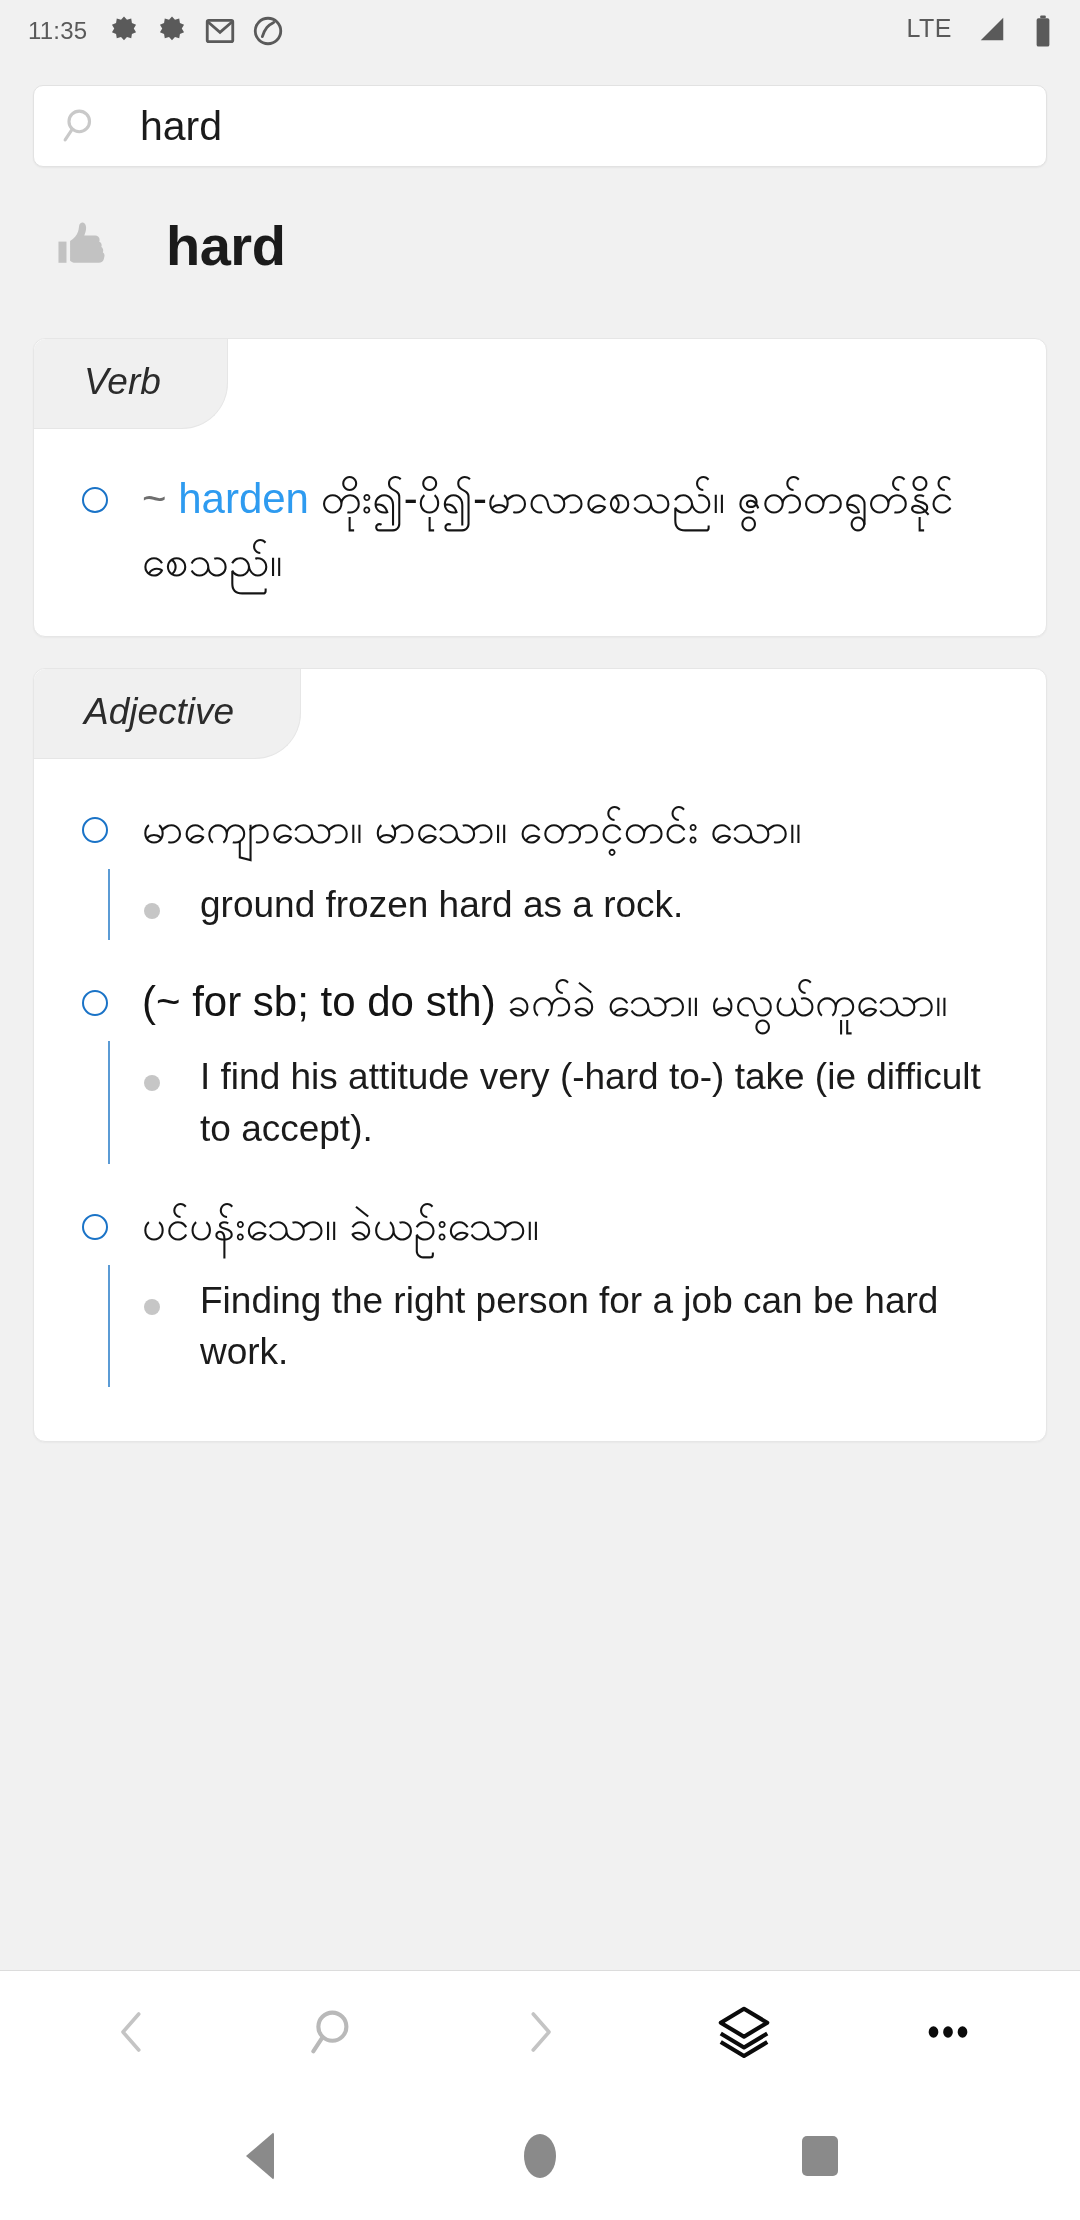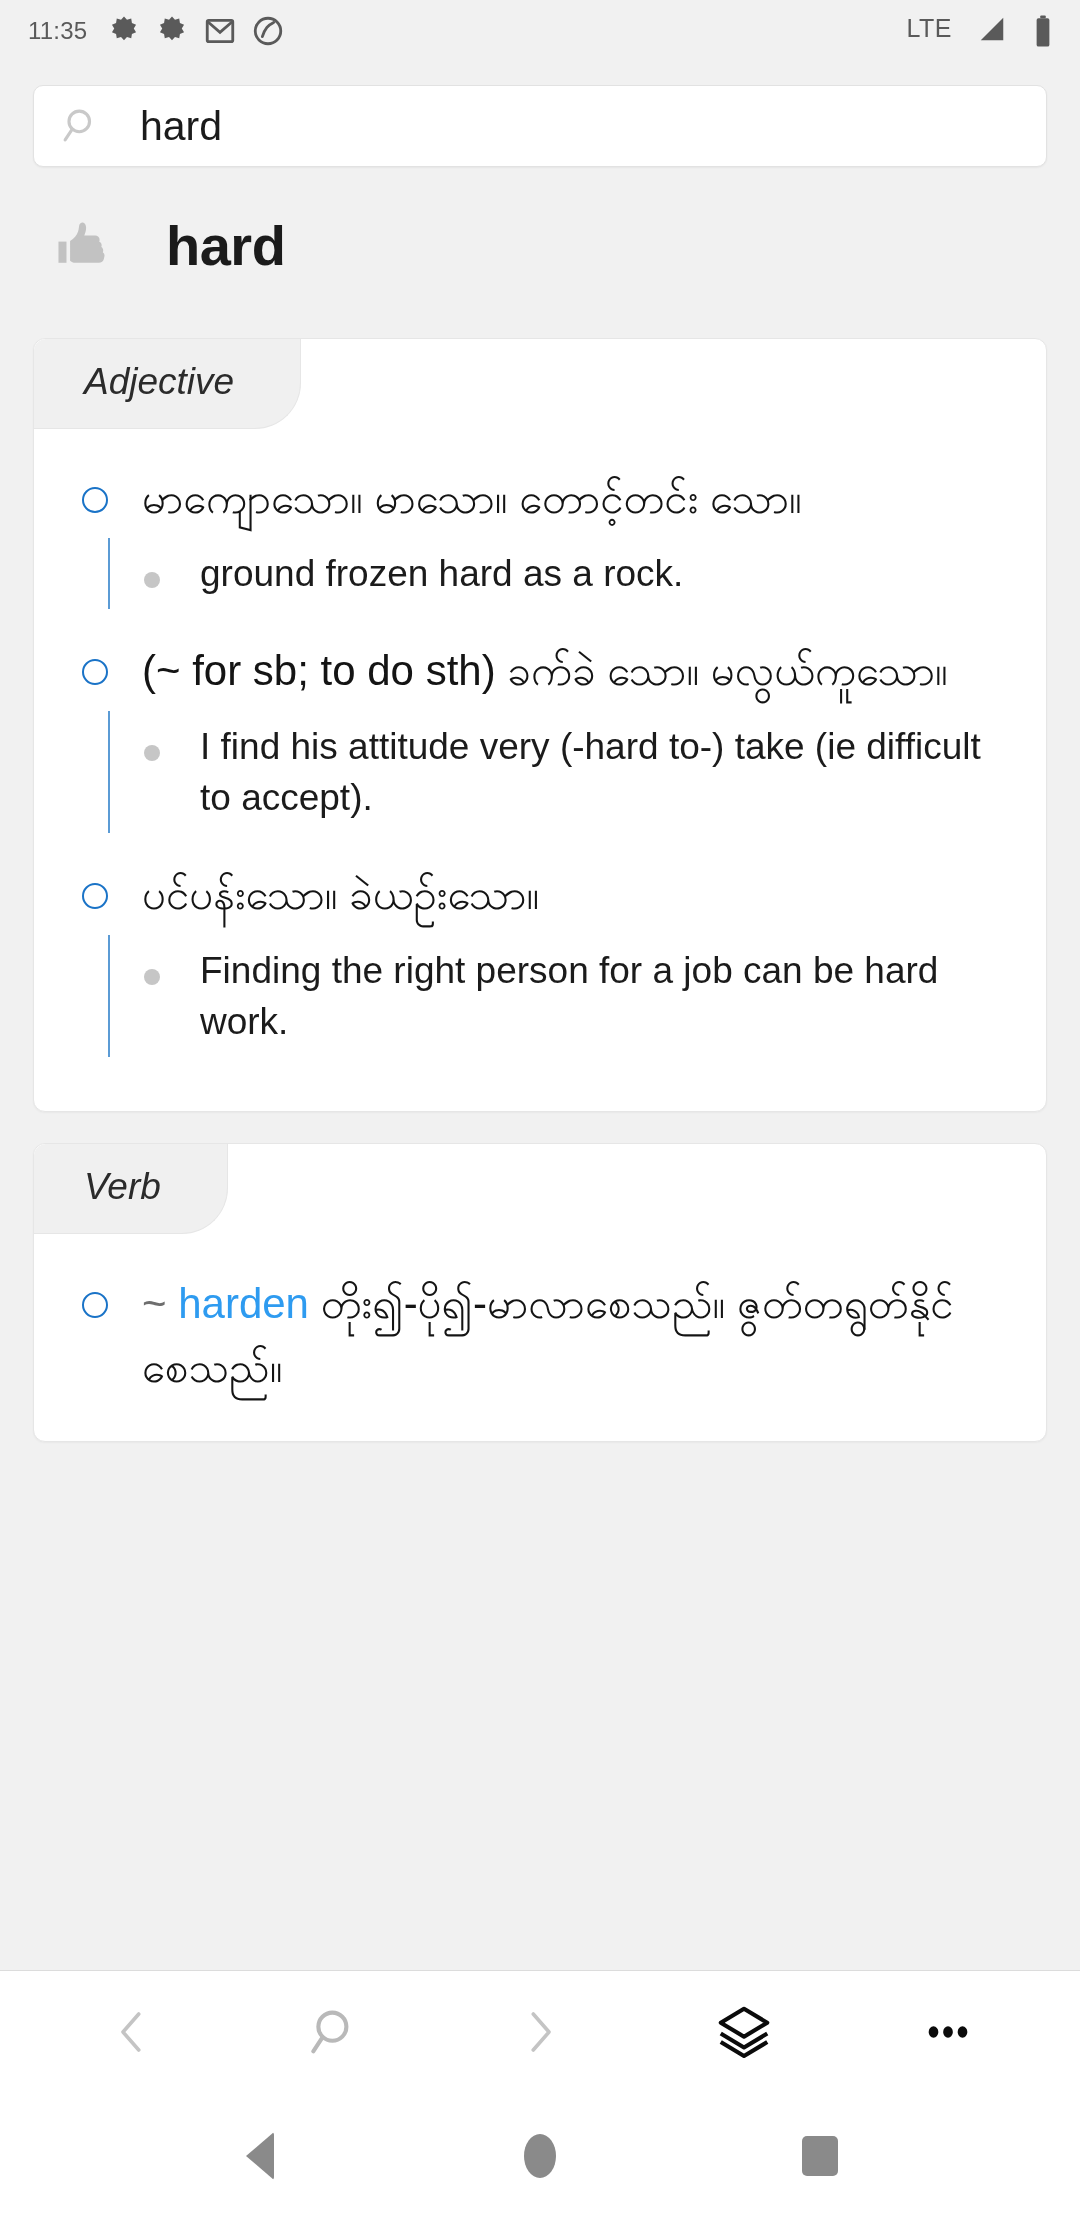--- a/index.html
+++ b/index.html
@@ -259,72 +259,72 @@
         <path d="M2.5 10.3h3.1v8.2H2.5z"></path>
         <path d="M7 10.1c1.6-1 2.6-2.3 3.1-3.7.3-.9.3-1.8.5-2.6.2-.7 1-1.1 1.6-.8.7.3 1 1.1 1 1.9 0 1-.3 2-.7 3h4.2c1.1 0 1.9.9 1.7 2l-.1.5c.6.2 1 .8.9 1.5l-.1.5c.5.3.8.9.7 1.5l-.1.6c.5.3.7.9.6 1.5l-.2.9c-.2.9-1 1.6-2 1.6H9c-.8 0-1.5-.3-2-.8V10.1z"></path>
       </svg>
     </span>
     <span class="headword-text">hard</span>
   </div>
 
   <div class="content">
 
     <div class="pos-card">
-      <div class="pos-tab">Adjective</div>
-      <div class="card-body">
-
-        <div class="sense">
-          <span class="sense-bullet"></span>
-          <div class="sense-text">မာကျောသော။ မာသော။ တောင့်တင်း သော။</div>
-        </div>
-        <div class="examples">
-          <div class="example">
-            <span class="ex-dot"></span>
-            <div class="ex-text">ground frozen hard as a rock.</div>
-          </div>
-        </div>
-
-        <div class="sense">
-          <span class="sense-bullet"></span>
-          <div class="sense-text">(~ for sb; to do sth) ခက်ခဲ သော။ မလွယ်ကူသော။</div>
-        </div>
-        <div class="examples">
-          <div class="example">
-            <span class="ex-dot"></span>
-            <div class="ex-text">I find his attitude very (-hard to-) take (ie difficult to accept).</div>
-          </div>
-        </div>
-
-        <div class="sense">
-          <span class="sense-bullet"></span>
-          <div class="sense-text">ပင်ပန်းသော။ ခဲယဉ်းသော။</div>
-        </div>
-        <div class="examples">
-          <div class="example">
-            <span class="ex-dot"></span>
-            <div class="ex-text">Finding the right person for a job can be hard work.</div>
-          </div>
-        </div>
-
-      </div>
-    </div>
-
-    <div class="pos-card">
       <div class="pos-tab">Verb</div>
       <div class="card-body">
         <div class="sense">
           <span class="sense-bullet"></span>
           <div class="sense-text">
             <span class="tilde">~</span>
             <span class="link">harden</span><span> တိုး၍-ပို၍-မာလာစေသည်။ ဇွတ်တရွတ်နိုင်စေသည်။</span>
           </div>
         </div>
       </div>
     </div>
 
+    <div class="pos-card">
+      <div class="pos-tab">Adjective</div>
+      <div class="card-body">
+
+        <div class="sense">
+          <span class="sense-bullet"></span>
+          <div class="sense-text">မာကျောသော။ မာသော။ တောင့်တင်း သော။</div>
+        </div>
+        <div class="examples">
+          <div class="example">
+            <span class="ex-dot"></span>
+            <div class="ex-text">ground frozen hard as a rock.</div>
+          </div>
+        </div>
+
+        <div class="sense">
+          <span class="sense-bullet"></span>
+          <div class="sense-text">(~ for sb; to do sth) ခက်ခဲ သော။ မလွယ်ကူသော။</div>
+        </div>
+        <div class="examples">
+          <div class="example">
+            <span class="ex-dot"></span>
+            <div class="ex-text">I find his attitude very (-hard to-) take (ie difficult to accept).</div>
+          </div>
+        </div>
+
+        <div class="sense">
+          <span class="sense-bullet"></span>
+          <div class="sense-text">ပင်ပန်းသော။ ခဲယဉ်းသော။</div>
+        </div>
+        <div class="examples">
+          <div class="example">
+            <span class="ex-dot"></span>
+            <div class="ex-text">Finding the right person for a job can be hard work.</div>
+          </div>
+        </div>
+
+      </div>
+    </div>
+
   </div>
 
   <div class="bottombar">
     <div class="tb-btn">
       <svg width="54" height="54" viewBox="0 0 24 24" fill="none" stroke="#c4c4c4" stroke-width="1.6" stroke-linecap="round" stroke-linejoin="round">
         <polyline points="15,4 8,12 15,20"></polyline>
       </svg>
     </div>
     <div class="tb-btn">
       <svg width="58" height="58" viewBox="0 0 24 24" fill="none" stroke="#b9b9b9" stroke-width="1.7">

